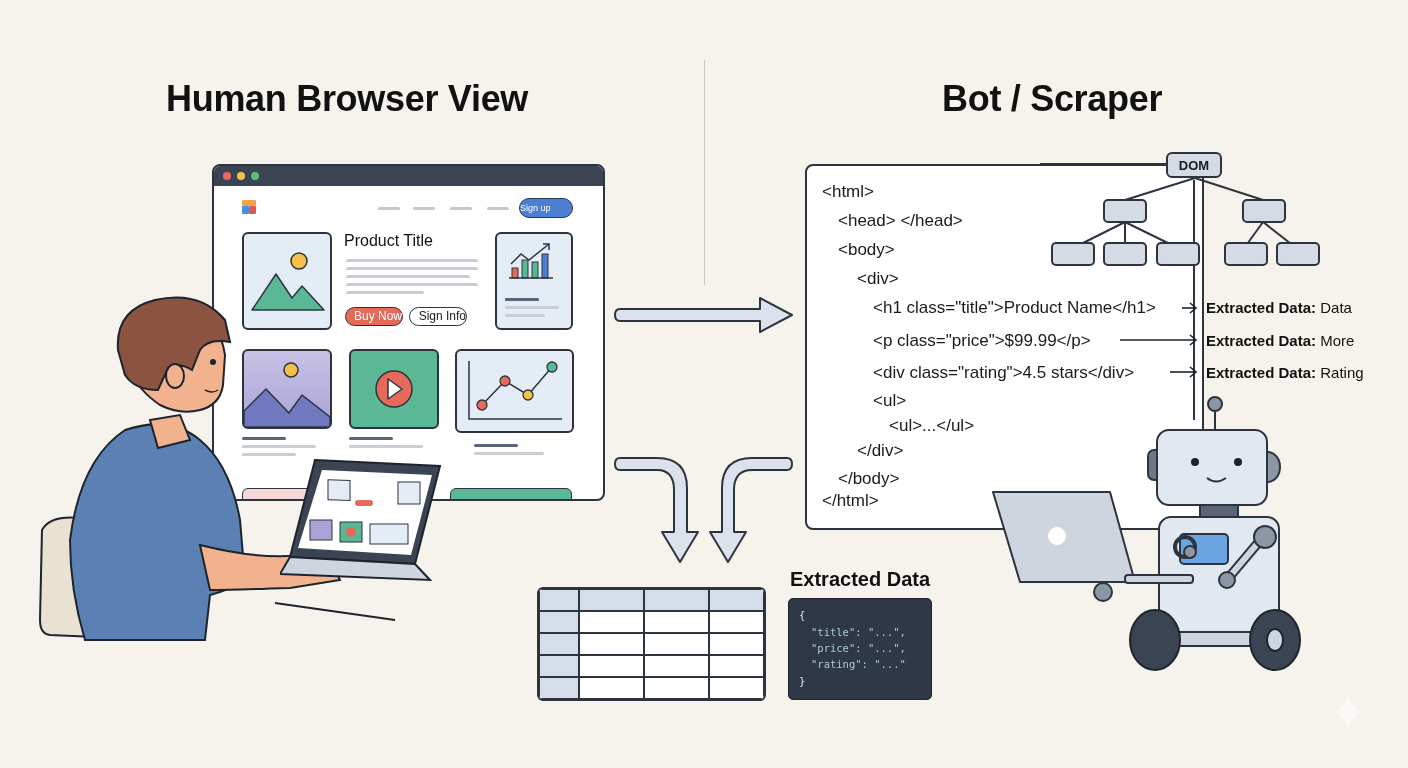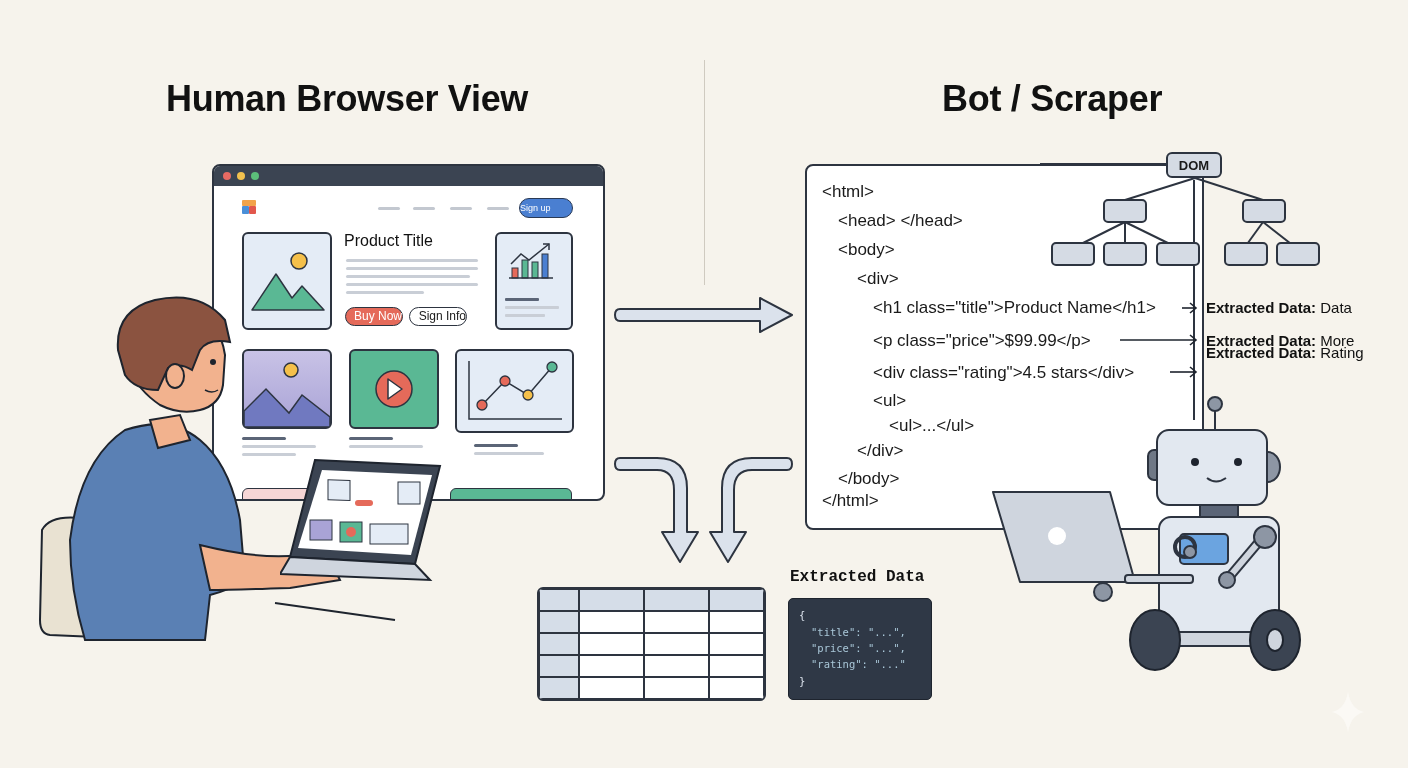--- a/index.html
+++ b/index.html
@@ -18,21 +18,21 @@
   .btn-pill{position:absolute;height:17px;border-radius:10px;font-size:12px;text-align:right;line-height:17px;border:1.5px solid #2d3440;}
   
   .code{left:805px;top:164px;width:395px;height:362px;background:#fff;border:2px solid #2d3440;border-radius:8px;}
   .code-line{position:absolute;font-size:17px;color:#1a1a1a;white-space:pre;}
   .ext{position:absolute;font-size:15px;white-space:pre;}
   .ext b{font-weight:700;margin-top:20px;}
   .mid-title{left:610px;top:352px;width:190px;text-align:center;font-weight:700;font-size:31px;line-height:36px;}
   .table-mock{left:537px;top:587px;width:225px;height:110px;border:2px solid #2d3440;border-radius:6px;overflow:hidden;background:#fff;}
   .json-box{left:788px;top:598px;width:142px;height:100px;background:#2f3846;border-radius:5px;border:1.5px solid #1e242e;font-family:"DejaVu Sans Mono",monospace;font-size:10.5px;color:#a9c7d8;}
   .json-box div{position:absolute;white-space:pre;}
-  .ex-title{left:790px;top:568px;font-weight:700;font-size:16px;font-family:Liberation Mono, monospace;}
+  .ex-title{left:790px;top:568px;font-weight:700;font-size:20px;}
 </style>
 </head>
 <body>
 
 <div class="abs heading" style="left:166px;top:78px;">Human Browser View</div>
 <div class="abs heading" style="left:942px;top:78px;">Bot / Scraper</div>
 <div class="divider"></div>
 
 <div class="abs browser">
   <div class="bar">
@@ -199,21 +199,21 @@
     <line x1="82" y1="10" x2="96" y2="10"></line>
       <polyline points="90,5 96,10 90,15"></polyline>
     <line x1="20" y1="42" x2="96" y2="42"></line>
       <polyline points="90,37 96,42 90,47"></polyline>
     <line x1="70" y1="74" x2="96" y2="74"></line>
       <polyline points="90,69 96,74 90,79"></polyline>
   </g>
 </svg>
 <div class="ext" style="left:1206px;top:299px"><b>Extracted Data:</b> <span>Data</span></div>
 <div class="ext" style="left:1206px;top:332px"><b>Extracted Data:</b> <span>More</span></div>
-<div class="ext" style="left:1206px;top:344px"><b>Extracted Data:</b> <span>Rating</span></div>
+<div class="ext" style="left:1206px;top:364px"><b>Extracted Data:</b> <span>Rating</span></div>
 
 <svg class="abs" style="left:985px;top:392px" width="320" height="290">
 
   <line x1="230" y1="15" x2="230" y2="38" stroke="#2d3440" stroke-width="2"></line>
   <circle cx="230" cy="12" r="7" fill="#8d96a4" stroke="#2d3440" stroke-width="2"></circle>
 
   <rect x="163" y="58" width="14" height="30" rx="6" fill="#6f7886" stroke="#2d3440" stroke-width="2"></rect>
   <ellipse cx="283" cy="75" rx="12" ry="15" fill="#8d96a4" stroke="#2d3440" stroke-width="2"></ellipse>
 
   <rect x="172" y="38" width="110" height="75" rx="12" fill="#e2e8f0" stroke="#2d3440" stroke-width="2"></rect>

